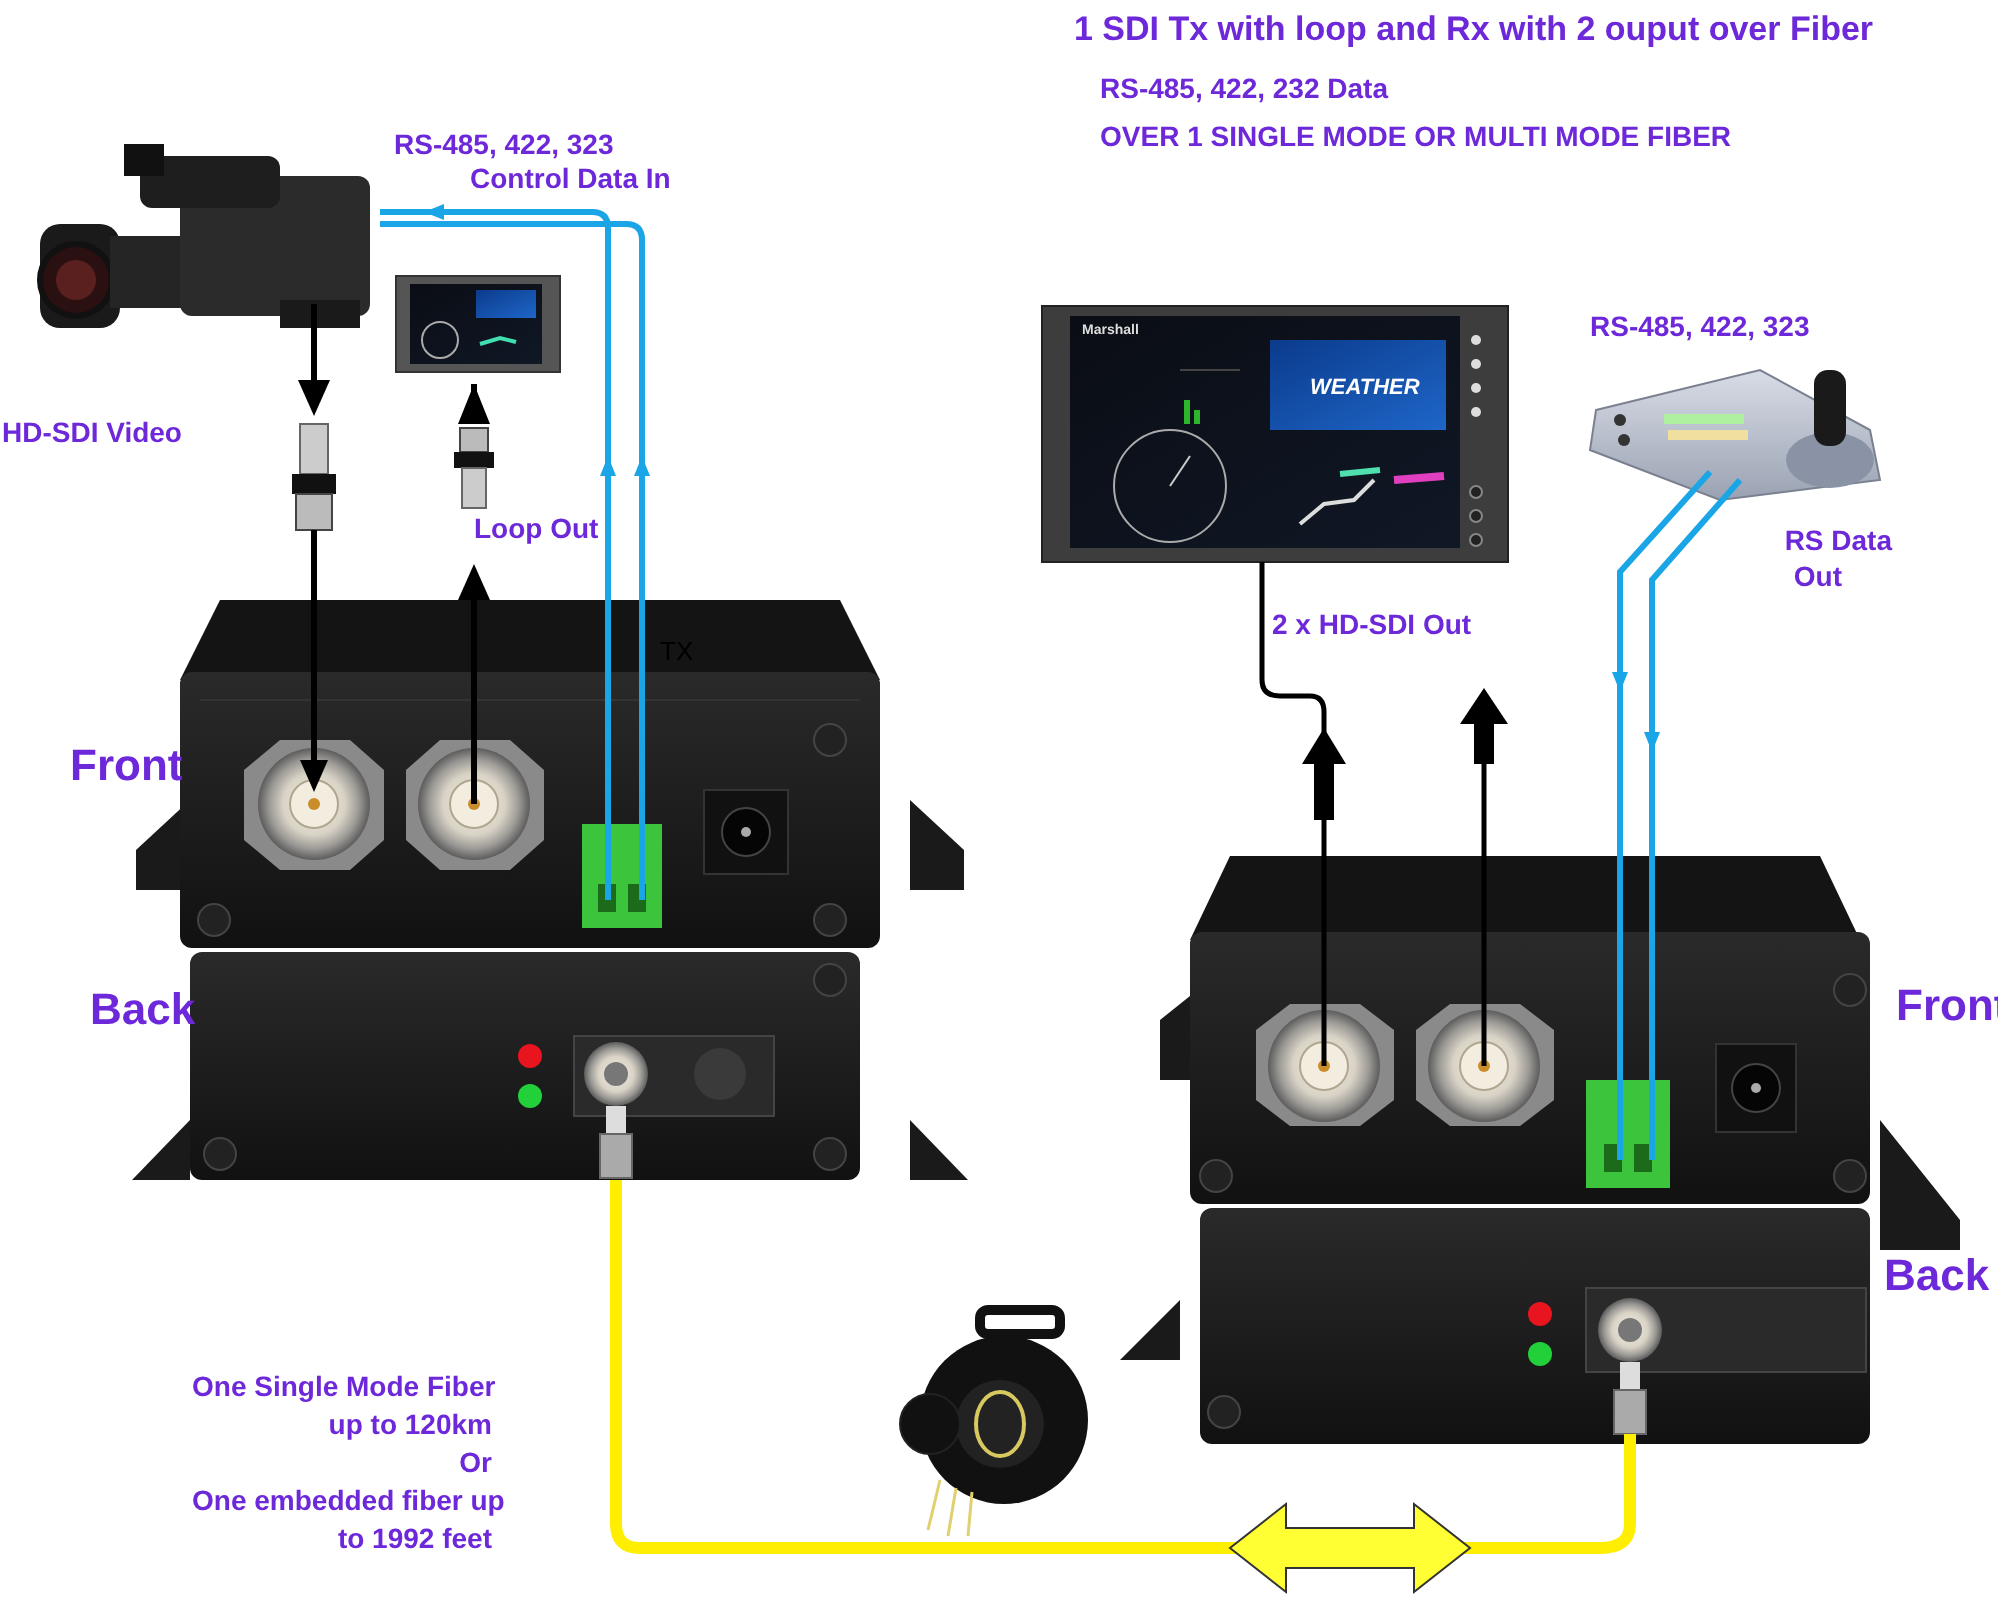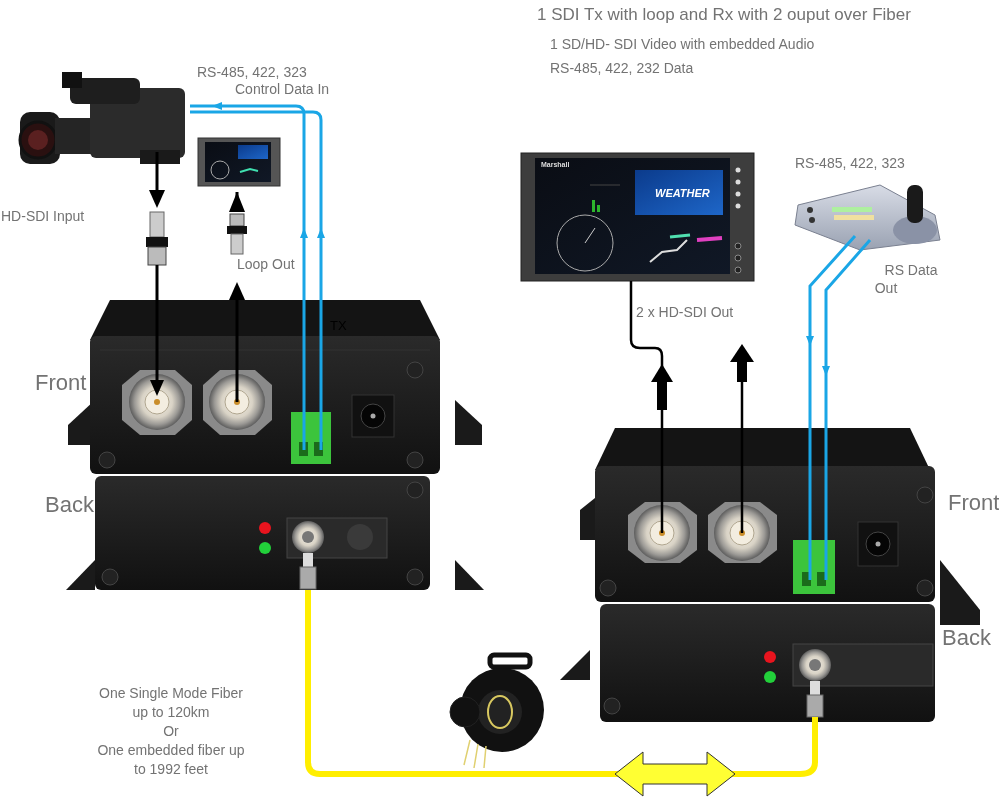--- a/index.html
+++ b/index.html
@@ -1,18 +1,18 @@
 <!DOCTYPE html>
 <html><head>
 <meta charset="utf-8">
 <style>
   html,body{margin:0;padding:0;background:#ffffff;}
   body{width:999px;height:800px;position:relative;overflow:hidden;font-family:"Liberation Sans",sans-serif;}
-  .lbl{position:absolute;font-weight:normal;color:#737373;white-space:nowrap;font-family:"Liberation Sans",sans-serif;}
-  .center{text-align:center;}
+  .lbl{position:absolute;font-weight:bold;color:#6d28d9;white-space:nowrap;font-family:"Liberation Sans",sans-serif;}
+  .center{text-align:right;}
   svg{position:absolute;left:0;top:0;}
   .title{font-size:17px;}
   .sub{font-size:14px;line-height:24px;}
   .mid{font-size:14px;}
   .side{font-size:22px;}
 </style>
 </head>
 <body>
 
 <svg width="999" height="800" viewBox="0 0 999 800">
@@ -243,28 +243,28 @@
   <g fill="none" stroke="#1aa6e6" stroke-width="3">
     <path d="M855 236 L810 286 L810 580"></path>
     <path d="M870 240 L826 290 L826 580"></path>
     <polygon points="806,336 814,336 810,346" fill="#1aa6e6" stroke="none"></polygon>
     <polygon points="822,366 830,366 826,376" fill="#1aa6e6" stroke="none"></polygon>
   </g>
 </svg>
 
 <div class="lbl title" style="left:537px;top:5px;">1 SDI Tx with loop and Rx with 2 ouput over Fiber</div>
 <div style="position:absolute;left:550px;top:32px;">
-  <div class="lbl sub" style="position:relative;">1 SD/HD- SDI Video with embedded  Audio</div>
   <div class="lbl sub" style="position:relative;">RS-485, 422, 232 Data</div>
+  <div class="lbl sub" style="position:relative;">OVER 1 SINGLE MODE OR MULTI MODE FIBER</div>
 </div>
 
 <div class="lbl mid" style="left:197px;top:64px;">RS-485, 422, 323</div>
 <div class="lbl mid" style="left:211px;top:81px;margin-left:24px;">Control Data In</div>
 
-<div class="lbl mid" style="left:1px;top:208px;">HD-SDI  Input</div>
+<div class="lbl mid" style="left:1px;top:208px;">HD-SDI  Video</div>
 <div class="lbl mid" style="left:197px;top:256px;padding-left:40px;">Loop Out</div>
 
 <div class="lbl side" style="left:35px;top:370px;">Front</div>
 <div class="lbl side" style="left:45px;top:492px;">Back</div>
 <div class="lbl" style="left:330px;top:318px;font-size:13px;font-weight:normal;color:#000;">TX</div>
 
 <div class="lbl mid" style="left:636px;top:304px;">2 x HD-SDI  Out</div>
 <div class="lbl mid" style="left:795px;top:155px;">RS-485, 422, 323</div>
 <div class="lbl mid center" style="left:876px;top:262px;width:70px;">RS Data</div>
 <div class="lbl mid center" style="left:851px;top:280px;width:70px;">Out</div>

